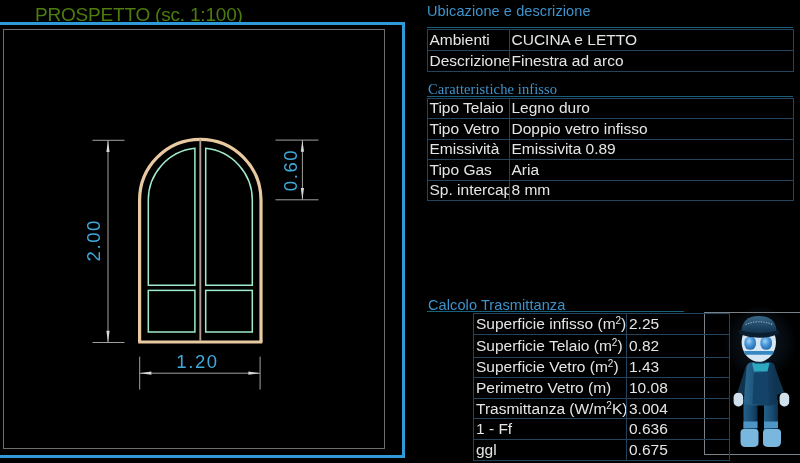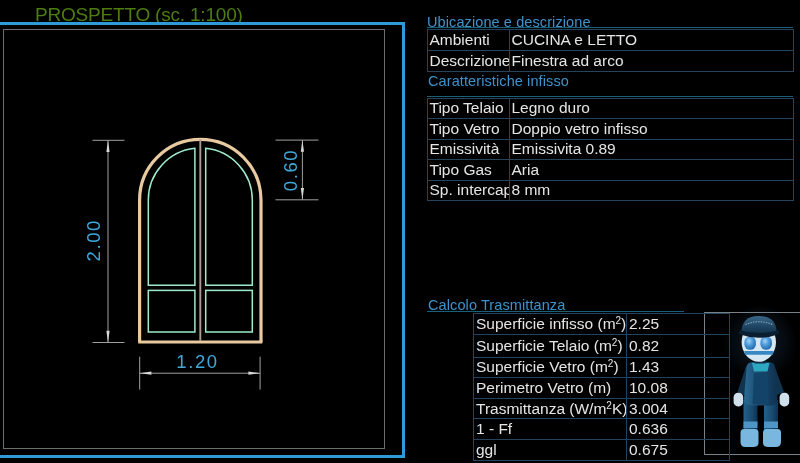--- a/index.html
+++ b/index.html
@@ -126,40 +126,40 @@
       <path d="M744.2 351 L773.6 351 L772.8 354.8 L745 354.8 Z" fill="#3788C2"></path>
 
       <path d="M741.4 332.5 Q741.4 316 759 316 Q776.6 316 776.6 332.5 Q759 338.5 741.4 332.5 Z" fill="url(#capg)"></path>
       <path d="M739.6 330.2 Q759 336 778.4 330.2 Q780 332 778.4 334.2 Q759 341.5 739.6 334.2 Q738 332 739.6 330.2 Z" fill="#0A1E30"></path>
       <path d="M745.5 324.5 Q759 319 772.5 324.5" stroke="#9FB8C8" stroke-width="1.1" fill="none" stroke-dasharray="1.4 1.2" opacity="0.85"></path>
     </g>
   </svg>
 
   <div class="abs" style="left:704px;top:312px;width:110px;height:143px;border:1px solid #7A8288;box-sizing:border-box;"></div>
 
-  <div class="abs hdr" style="left:427px;top:14px;">Ubicazione e descrizione</div>
+  <div class="abs hdr" style="left:427px;top:3px;">Ubicazione e descrizione</div>
   <div class="abs uline" style="left:427px;top:26.5px;width:366px;"></div>
   <table class="abs" style="left:426.5px;top:28.5px;width:367px;">
     <colgroup>
       <col style="width:82px">
       <col>
     </colgroup>
     <tbody>
       <tr style="height:21.3px;">
         <td>Ambienti</td>
         <td>CUCINA e LETTO</td>
       </tr>
     <tr style="height:21.2px;">
         <td>Descrizione</td>
         <td>Finestra ad arco</td>
       </tr>
   </tbody>
   </table>
 
-  <div class="abs hdr" style="left:428px;top:73px;">Caratteristiche infisso</div>
+  <div class="abs hdr" style="left:428px;top:81px;font-family:Liberation Serif, serif;">Caratteristiche infisso</div>
   <div class="abs uline" style="left:427px;top:95.5px;width:366px;"></div>
   <table class="abs" style="left:426.5px;top:97.5px;width:367px;">
     <colgroup>
       <col style="width:82px">
       <col>
     </colgroup>
     <tbody>
       <tr style="height:20.5px;">
         <td>Tipo Telaio</td>
         <td>Legno duro</td>

